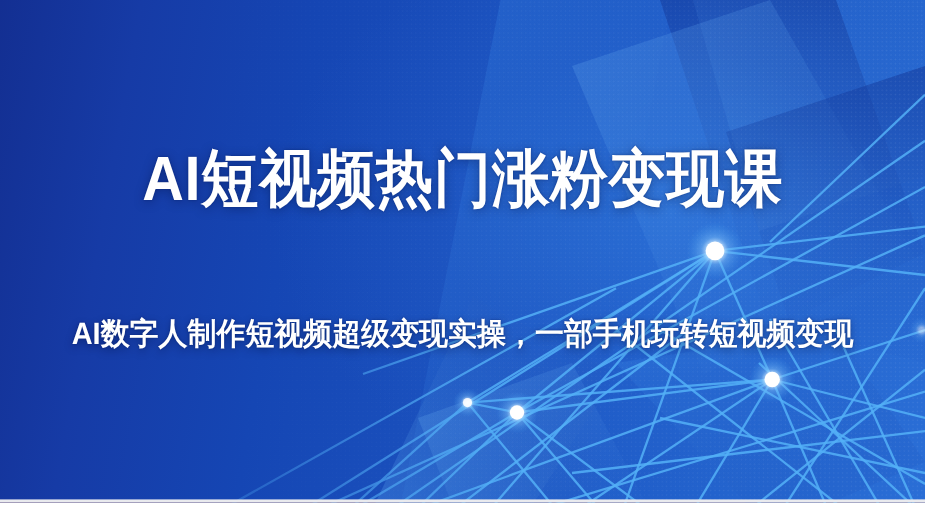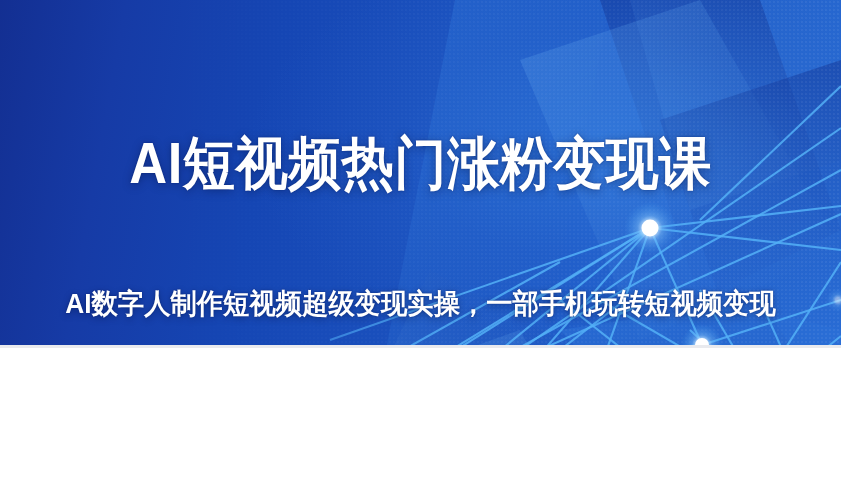--- a/index.html
+++ b/index.html
@@ -1,19 +1,19 @@
 <!DOCTYPE html>
 <html><head>
 <meta charset="utf-8">
 <style>
   html,body{margin:0;padding:0;background:#ffffff;}
   body{width:841px;height:481px;overflow:hidden;
        font-family:"Liberation Sans","DejaVu Sans",sans-serif;}
 
-  #banner{position:relative;width:841px;height:348px;overflow:hidden;
+  #banner{position:relative;width:841px;height:457px;overflow:hidden;
           background:#7f1d1d;}
 
   
   .bg-base{position:absolute;inset:0;
     background:linear-gradient(100deg,
       #132f92 0%,
       #163ba6 14%,
       #1546b4 32%,
       #1a50bd 50%,
       #1f5cc8 68%,

